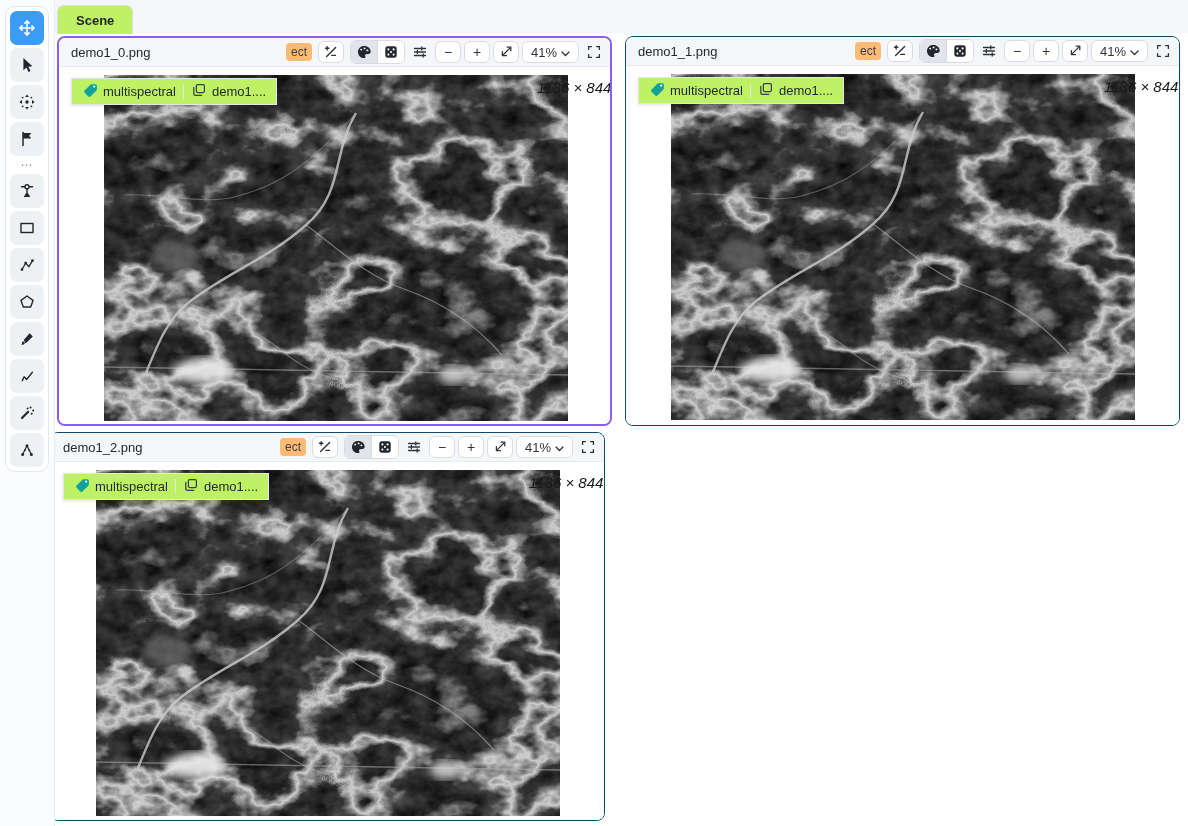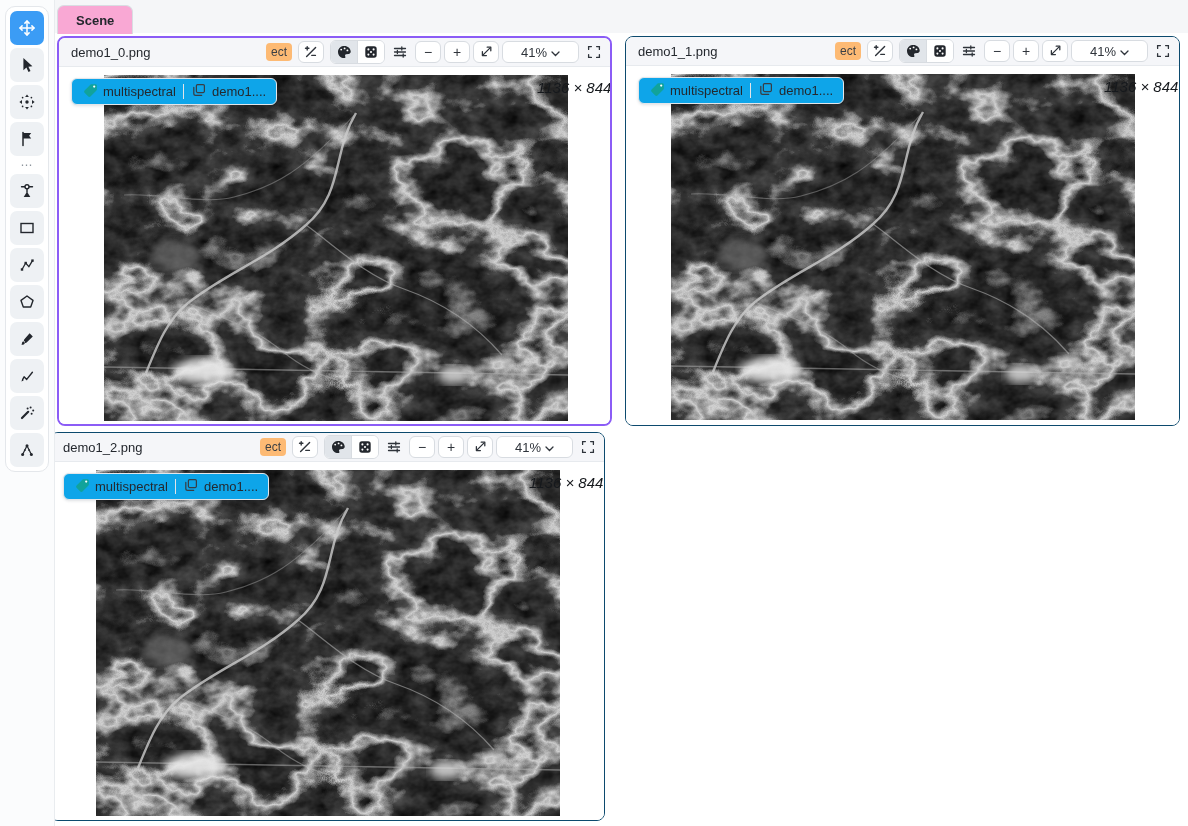--- a/index.html
+++ b/index.html
@@ -14,21 +14,21 @@
            display:flex;flex-direction:column;align-items:center;gap:3px;box-sizing:border-box;}
   .tool{width:34px;height:34px;border-radius:7px;background:#eef1f4;display:flex;
         align-items:center;justify-content:center;cursor:pointer;}
   .tool svg{display:block;}
   .tool.selected{background:#3b9cf5;}
   .tool-divider{height:12px;display:flex;align-items:center;justify-content:center;
                 color:#8d949c;font-size:12px;letter-spacing:1px;line-height:6px;}
 
   
   .topstrip{position:absolute;left:54px;top:0;width:1134px;height:33px;background:#f5f6f8;}
-  .scene-tab{position:absolute;left:57px;top:5px;height:28px;background:#f9a8d4;
+  .scene-tab{position:absolute;left:57px;top:5px;height:28px;background:#bef264;
              border:1px solid #d9dde2;border-bottom:none;border-radius:7px 7px 0 0;
              display:flex;align-items:center;padding:0 18px;font-size:13px;font-weight:700;
              color:#23272d;z-index:3;}
 
   
   .panel{position:absolute;background:#ffffff;border:1px solid #0c4a6e;border-radius:8px;
          overflow:hidden;box-sizing:border-box;z-index:2;}
   .panel.selected{border:2px solid #8b5cf6;}
   .phead{height:28px;background:#f5f6f9;border-bottom:1px solid #e7eaee;display:flex;
          align-items:center;padding:0 7px 0 12px;}
@@ -38,26 +38,26 @@
   .tbtn{height:22px;min-width:26px;background:#fff;border:1px solid #d8dce1;border-radius:6px;
         display:flex;align-items:center;justify-content:center;padding:0 4px;font-size:13px;
         color:#2f343b;cursor:pointer;box-sizing:border-box;}
   .seg{display:flex;border:1px solid #d8dce1;border-radius:6px;overflow:hidden;height:22px;background:#fff;}
   .seg .cell{width:26px;display:flex;align-items:center;justify-content:center;background:#fff;cursor:pointer;}
   .seg .cell.on{background:#e1e5ea;}
   .seg .cell + .cell{border-left:1px solid #d8dce1;}
   .iconbtn{display:flex;align-items:center;justify-content:center;cursor:pointer;padding:0 1px;}
   .zgroup{display:flex;gap:3px;align-items:center;}
   .mathbtn{font-size:14px;}
-  .zoomchip{gap:4px;padding:0 18px;}
+  .zoomchip{gap:4px;padding:0 8px;}
 
   .pbody{position:relative;height:calc(100% - 28px);background:#ffffff;}
   .terrain{position:absolute;left:45px;top:8px;width:464px;height:346px;}
-  .tagbar{position:absolute;left:12px;top:11px;height:25px;background:#0ea5e9;
-          border:1px solid #e3e6ea;border-radius:6px;box-shadow:0 1px 3px rgba(30,40,60,.14);
+  .tagbar{position:absolute;left:12px;top:11px;height:25px;background:#bef264;
+          border:1px solid #e3e6ea;border-radius:0;box-shadow:0 1px 3px rgba(30,40,60,.14);
           display:flex;align-items:center;padding:0 10px;font-size:13px;color:#24292f;gap:7px;z-index:4;}
   .tag{display:flex;align-items:center;gap:5px;cursor:pointer;}
   .tagdiv{width:1px;height:15px;background:#e1e4e8;}
   .dims{position:absolute;top:12px;left:478px;font-size:15px;color:#16191d;white-space:nowrap;z-index:3;font-style:italic;}
 </style>
 </head>
 <body>
 
 <svg width="0" height="0" style="position:absolute" aria-hidden="true">
   <defs>

